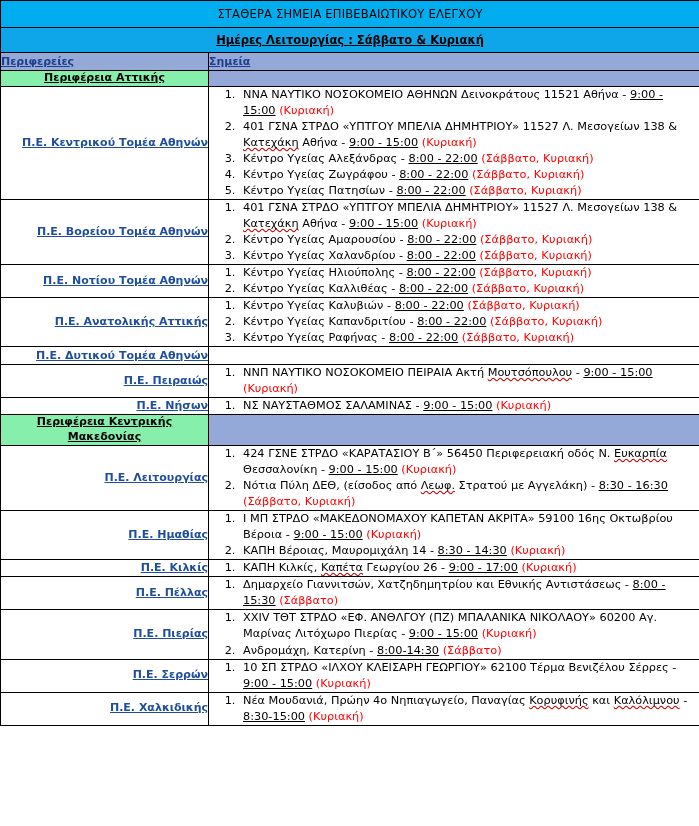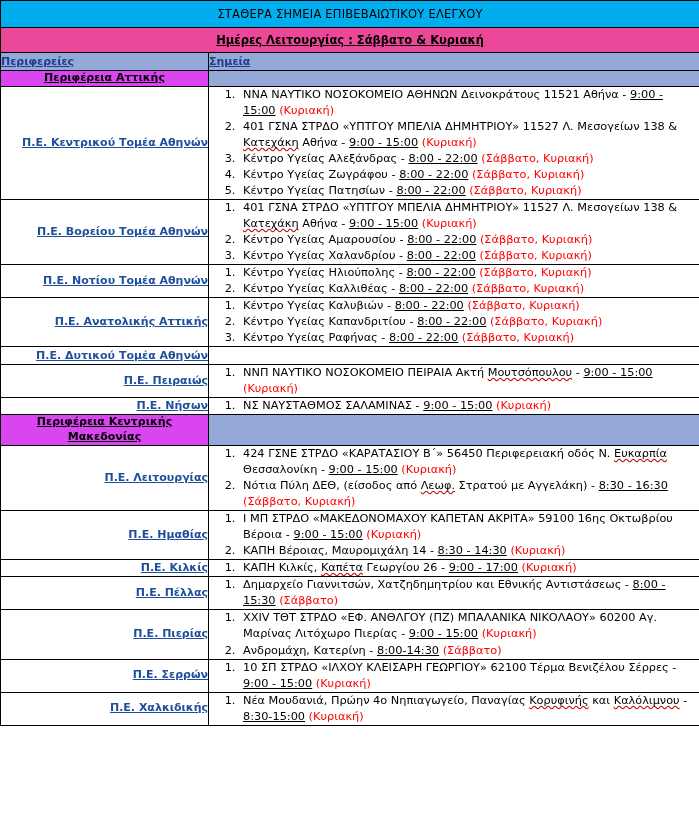--- a/index.html
+++ b/index.html
@@ -20,21 +20,21 @@
   
   .title-band{
     background:#00AEEF;
     text-align:center;
     height:26px;
     font-size:11.5px;
     color:#000000;
     letter-spacing:.2px;
   }
   .subtitle-band{
-    background:#ec4899;
+    background:#0ea5e9;
     text-align:center;
     height:24px;
     font-size:11.5px;
     font-weight:bold;
     color:#000000;
   }
   .subtitle-band span{text-decoration:underline;}
 
   
   .colhead{
@@ -42,21 +42,21 @@
     text-align:left;
     height:17px;
     font-size:11px;
     font-weight:bold;
     color:#1F3F8C;
   }
   .colhead span{text-decoration:underline;}
 
   
   .group-band{
-    background:#d946ef;
+    background:#86efac;
     text-align:center;
     font-size:11px;
     font-weight:bold;
     color:#000000;
     padding:2px 4px;
     line-height:1.35;
   }
   .group-band span{text-decoration:underline;}
   .group-empty{background:#95A9D8;}
 

